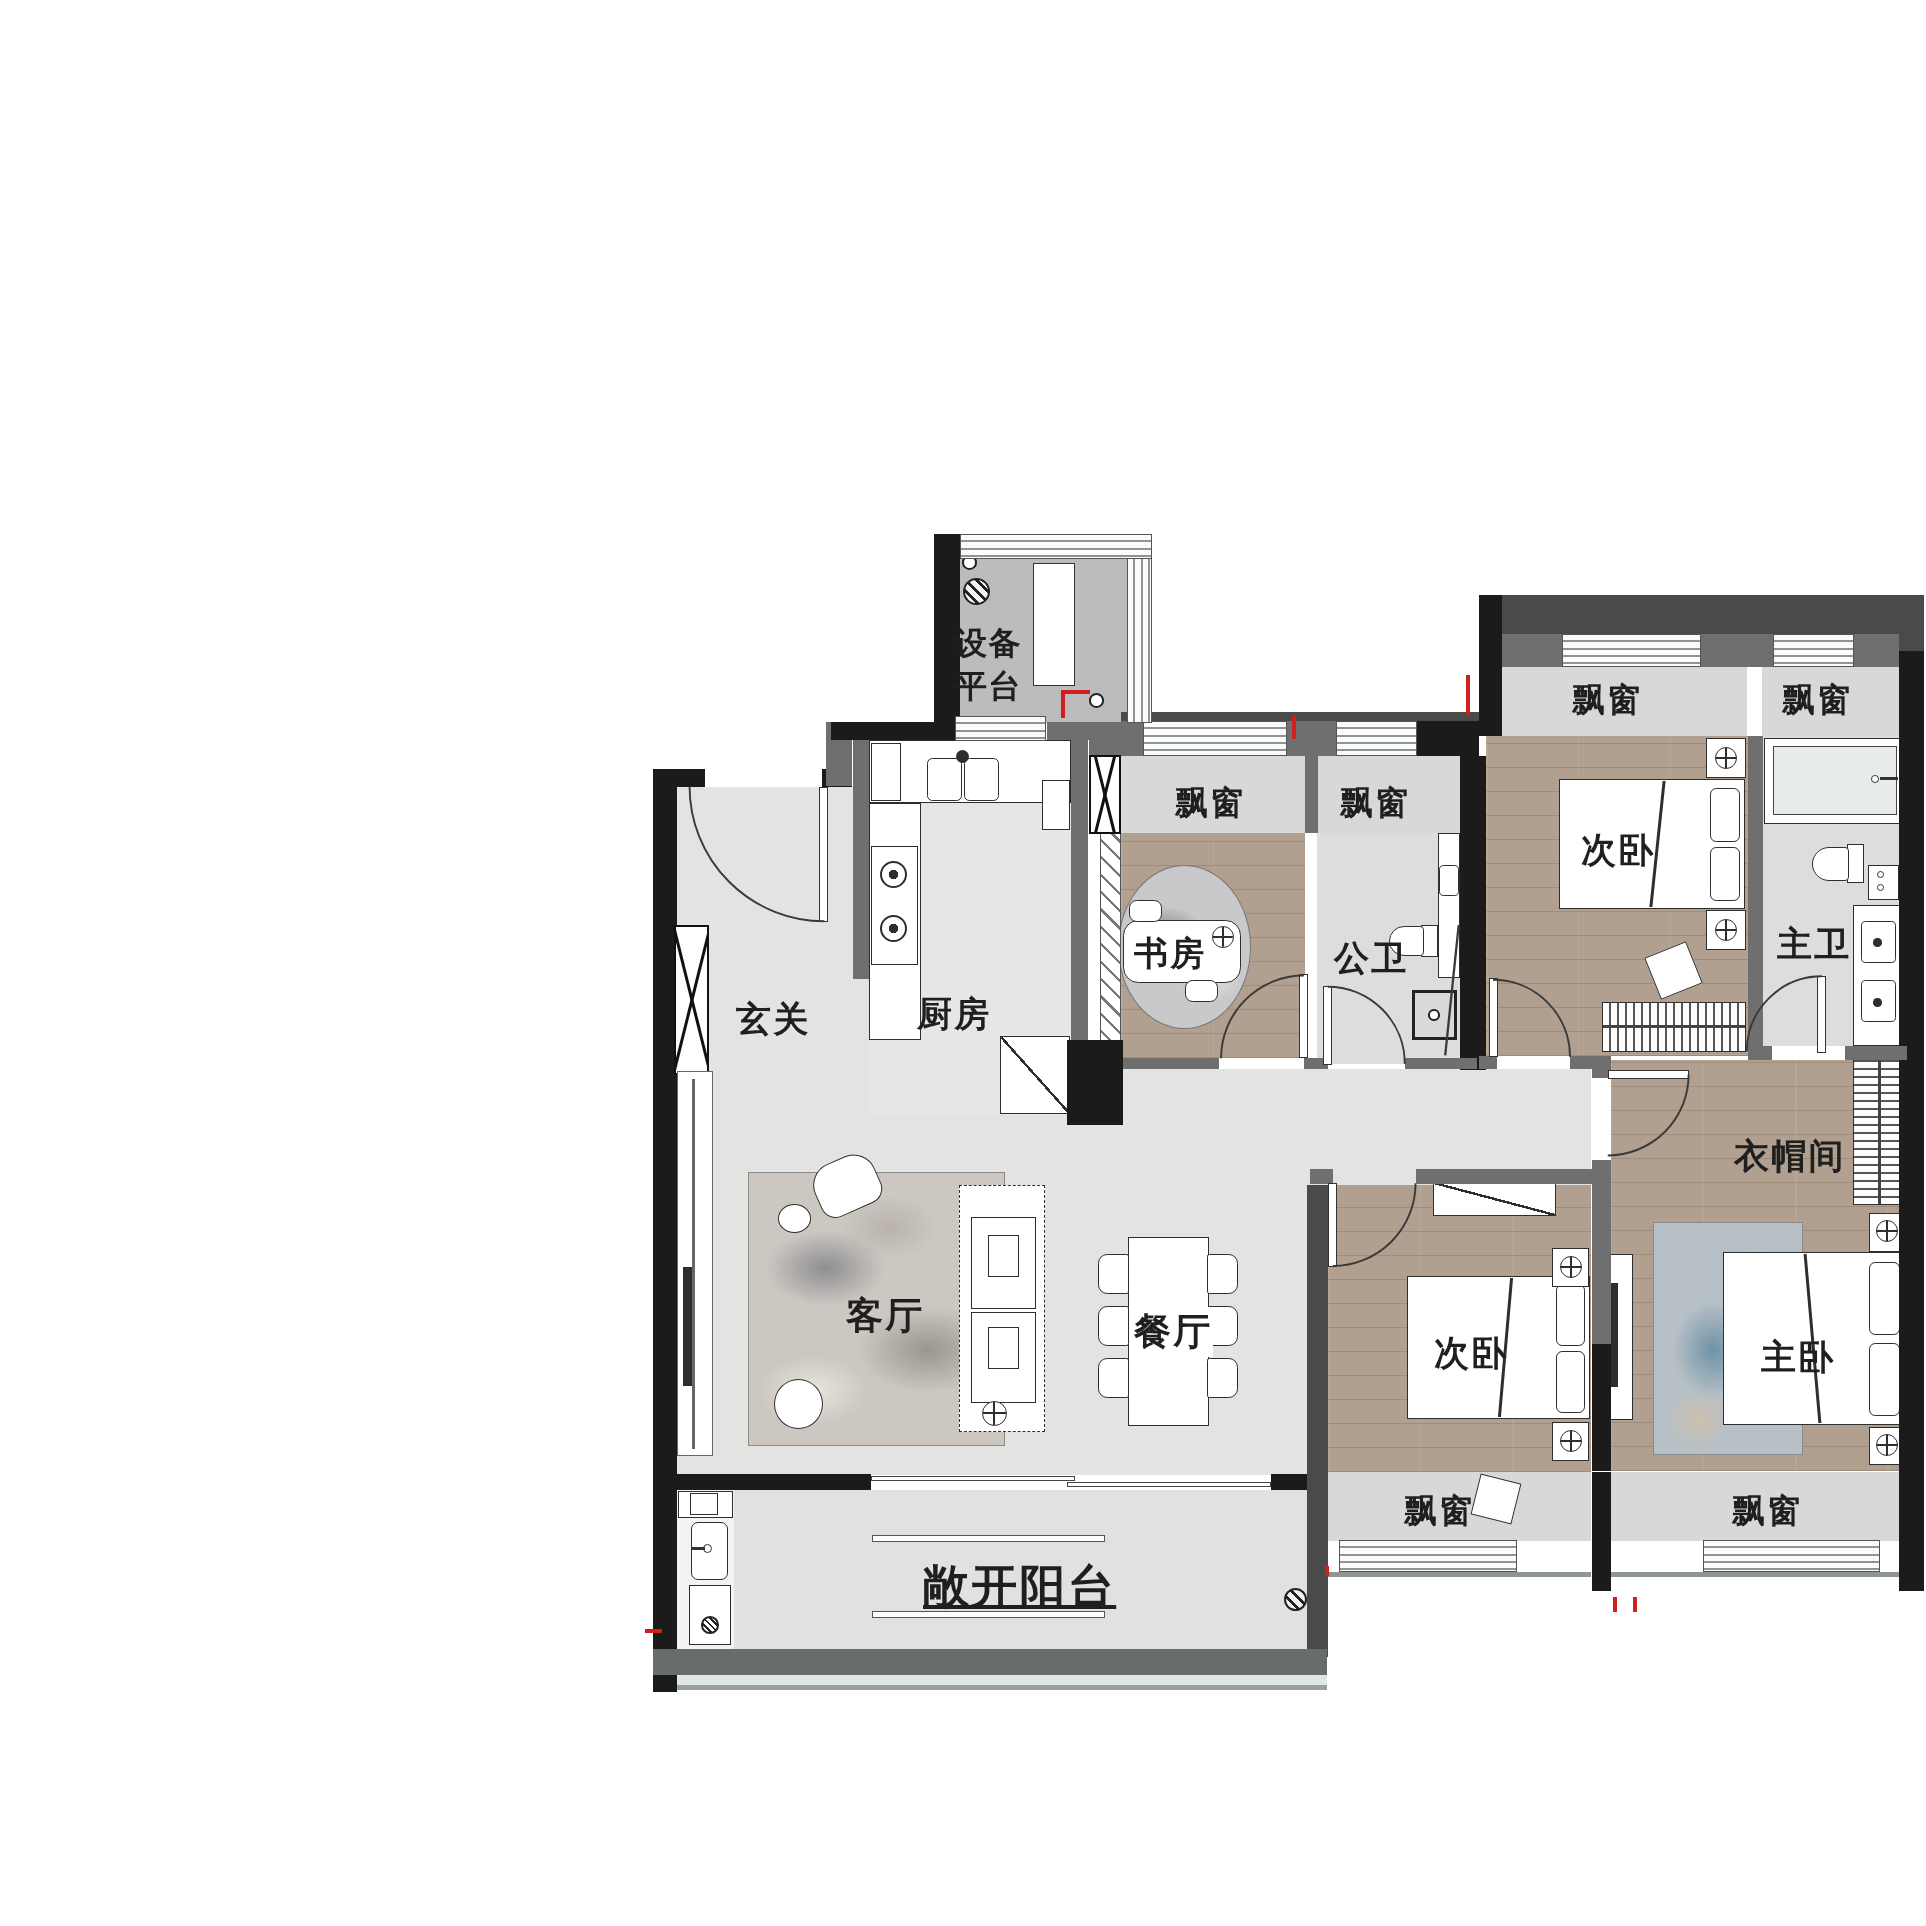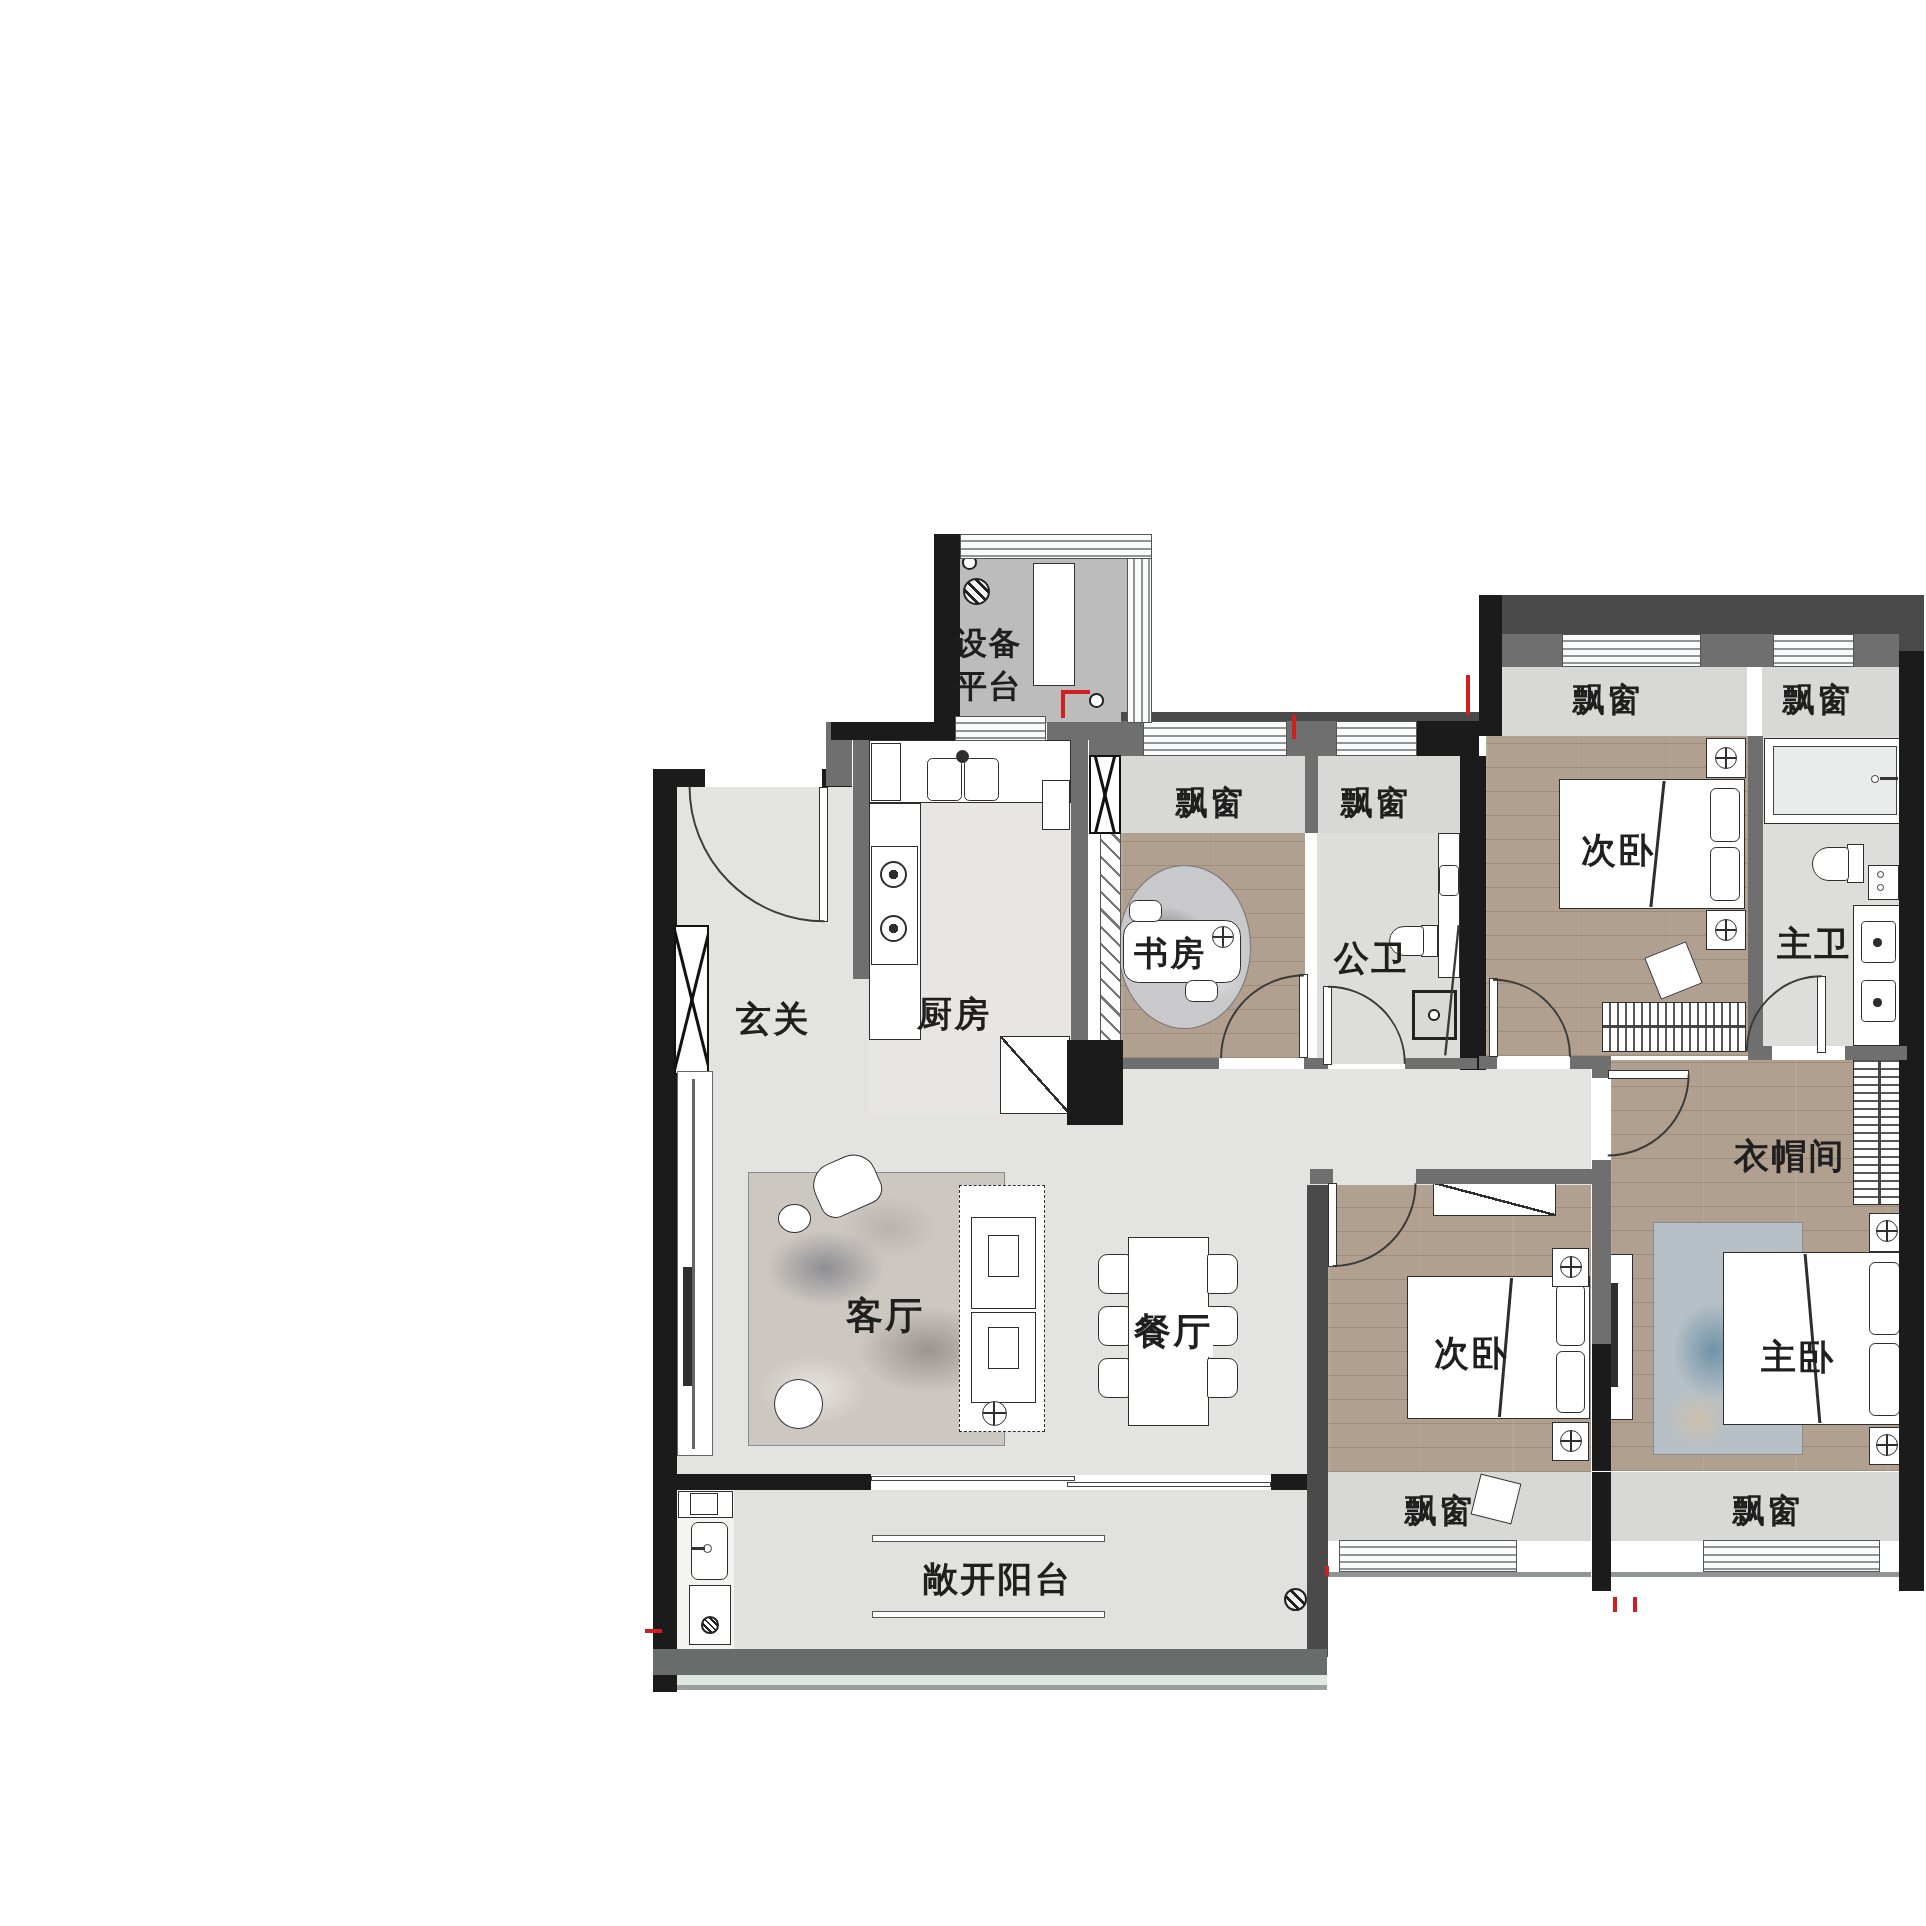--- a/index.html
+++ b/index.html
@@ -281,16 +281,16 @@
   <div class="abs lbl" style="left:1782px;top:678px;font-size:33px;">飘窗</div>
   <div class="abs lbl" style="left:1581px;top:827px;">次卧</div>
   <div class="abs lbl" style="left:1777px;top:921px;">主卫</div>
   <div class="abs lbl" style="left:1734px;top:1133px;font-size:35px;">衣帽间</div>
   <div class="abs lbl" style="left:846px;top:1291px;font-size:37px;">客厅</div>
   <div class="abs lbl" style="left:1134px;top:1307px;font-size:37px;background:#fff;">餐厅</div>
   <div class="abs lbl" style="left:1434px;top:1330px;">次卧</div>
   <div class="abs lbl" style="left:1761px;top:1334px;">主卧</div>
   <div class="abs lbl" style="left:1404px;top:1489px;font-size:33px;">飘窗</div>
   <div class="abs lbl" style="left:1732px;top:1489px;font-size:33px;">飘窗</div>
-  <div class="abs lbl" style="left:923px;top:1556px;font-size:35px;">敞开阳台</div>
+  <div class="abs lbl" style="left:923px;top:1556px;font-size:46px;text-decoration:underline;">敞开阳台</div>
 
 </div>
 
 
 </body></html>

